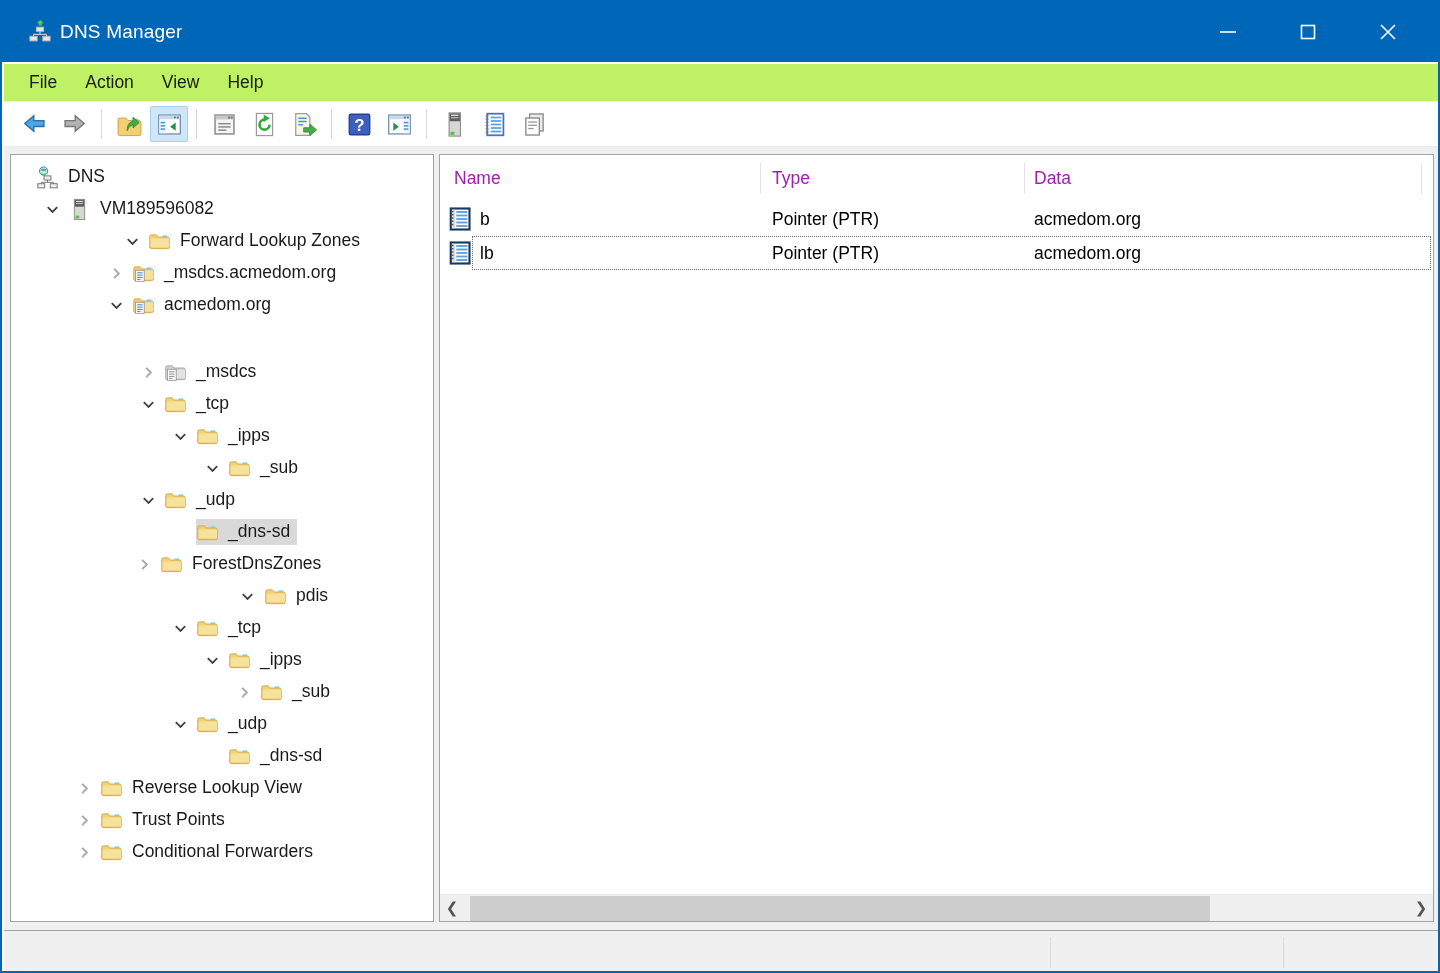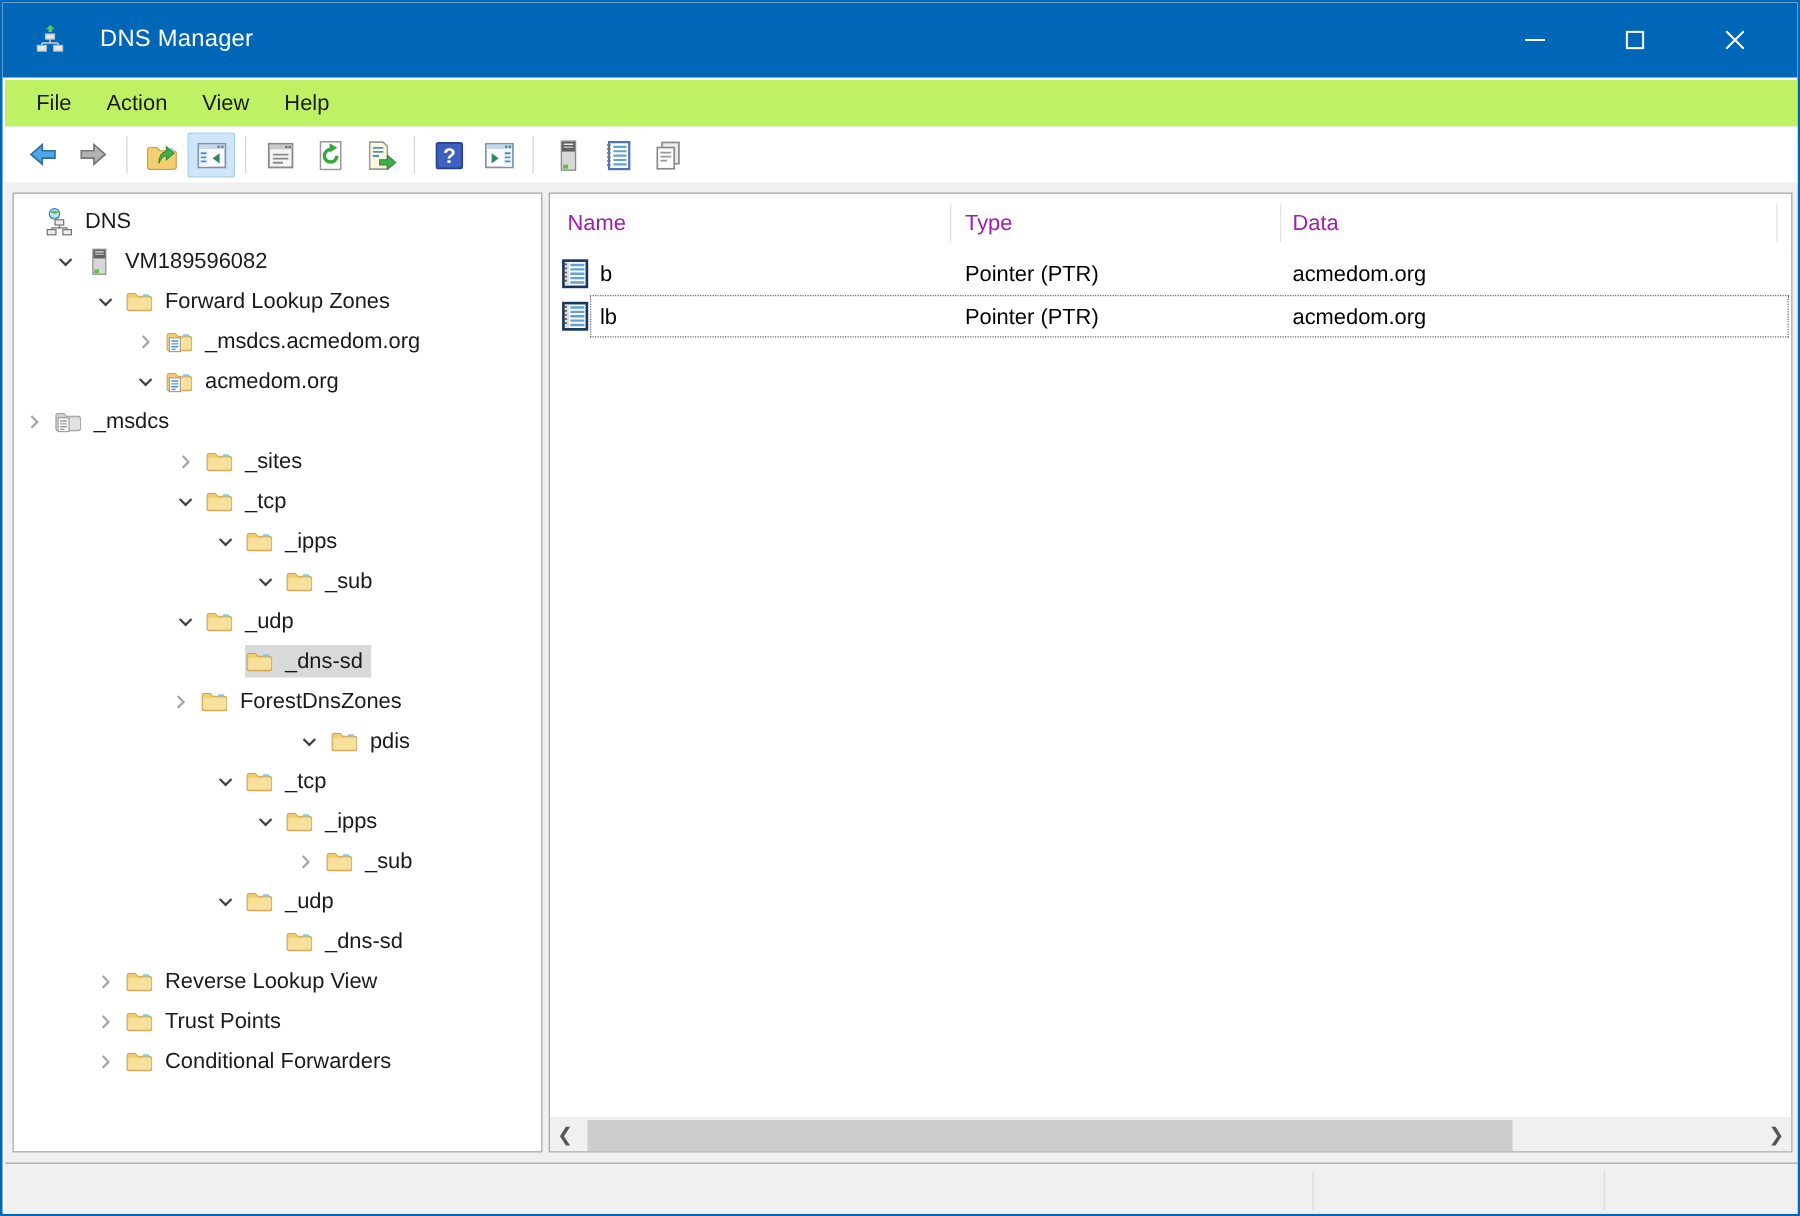--- a/index.html
+++ b/index.html
@@ -10,21 +10,21 @@
     position:relative; width:1440px; height:973px;
     border:2px solid #0067b8; background:#ffffff; overflow:hidden;
   }
 
   
   .titlebar {
     position:absolute; left:0; top:0; width:100%; height:60px;
     background:#0067b8; display:flex; align-items:center;
   }
   .titlebar .app-icon { margin-left:26px; width:24px; height:24px; }
-  .titlebar .title { color:#ffffff; font-size:19px; margin-left:28px; letter-spacing:.2px; }
+  .titlebar .title { color:#ffffff; font-size:19px; margin-left:8px; letter-spacing:.2px; }
   .caption-buttons { position:absolute; right:10px; top:0; height:60px; display:flex; }
   .caption-btn { width:80px; height:60px; display:flex; align-items:center; justify-content:center; cursor:default; }
   .caption-btn svg { display:block; }
 
   
   .menubar {
     position:absolute; left:2px; top:62px; width:1436px; height:38px;
     background:#bef264; display:flex; align-items:center; padding-left:11px;
     border-bottom:1px solid #f0f0f0;
   }
@@ -395,21 +395,21 @@
             <span class="tree-expander" style="width: 32px;">
               <svg>
                 <use href="#chevron-down-icon"></use>
               </svg>
             </span>
             <svg class="tree-icon">
               <use href="#server-icon"></use>
             </svg>
             <span class="tree-label">VM189596082</span>
           </div>
-          <div class="tree-row" style="padding-left: 57px;">
+          <div class="tree-row" style="padding-left: 57px; margin-left: 48px;">
             <span class="tree-expander" style="width: 32px;">
               <svg>
                 <use href="#chevron-down-icon"></use>
               </svg>
             </span>
             <svg class="tree-icon">
               <use href="#folder-icon"></use>
             </svg>
             <span class="tree-label">Forward Lookup Zones</span>
           </div>
@@ -428,41 +428,30 @@
             <span class="tree-expander" style="width: 32px;">
               <svg>
                 <use href="#chevron-down-icon"></use>
               </svg>
             </span>
             <svg class="tree-icon">
               <use href="#zone-icon"></use>
             </svg>
             <span class="tree-label">acmedom.org</span>
           </div>
-          <div class="tree-row" style="">
+          <div class="tree-row" style="padding-left: 121px; margin-top: 35px;">
             <span class="tree-expander" style="width: 32px;">
               <svg>
                 <use href="#chevron-right-icon"></use>
               </svg>
             </span>
             <svg class="tree-icon">
               <use href="#zone-gray-icon"></use>
             </svg>
             <span class="tree-label">_msdcs</span>
-          </div>
-          <div class="tree-row" style="padding-left: 121px;">
-            <span class="tree-expander" style="width: 32px;">
-              <svg>
-                <use href="#chevron-right-icon"></use>
-              </svg>
-            </span>
-            <svg class="tree-icon">
-              <use href="#folder-icon"></use>
-            </svg>
-            <span class="tree-label">_sites</span>
           </div>
           <div class="tree-row" style="padding-left: 121px;">
             <span class="tree-expander" style="width: 32px;">
               <svg>
                 <use href="#chevron-down-icon"></use>
               </svg>
             </span>
             <svg class="tree-icon">
               <use href="#folder-icon"></use>
             </svg>

